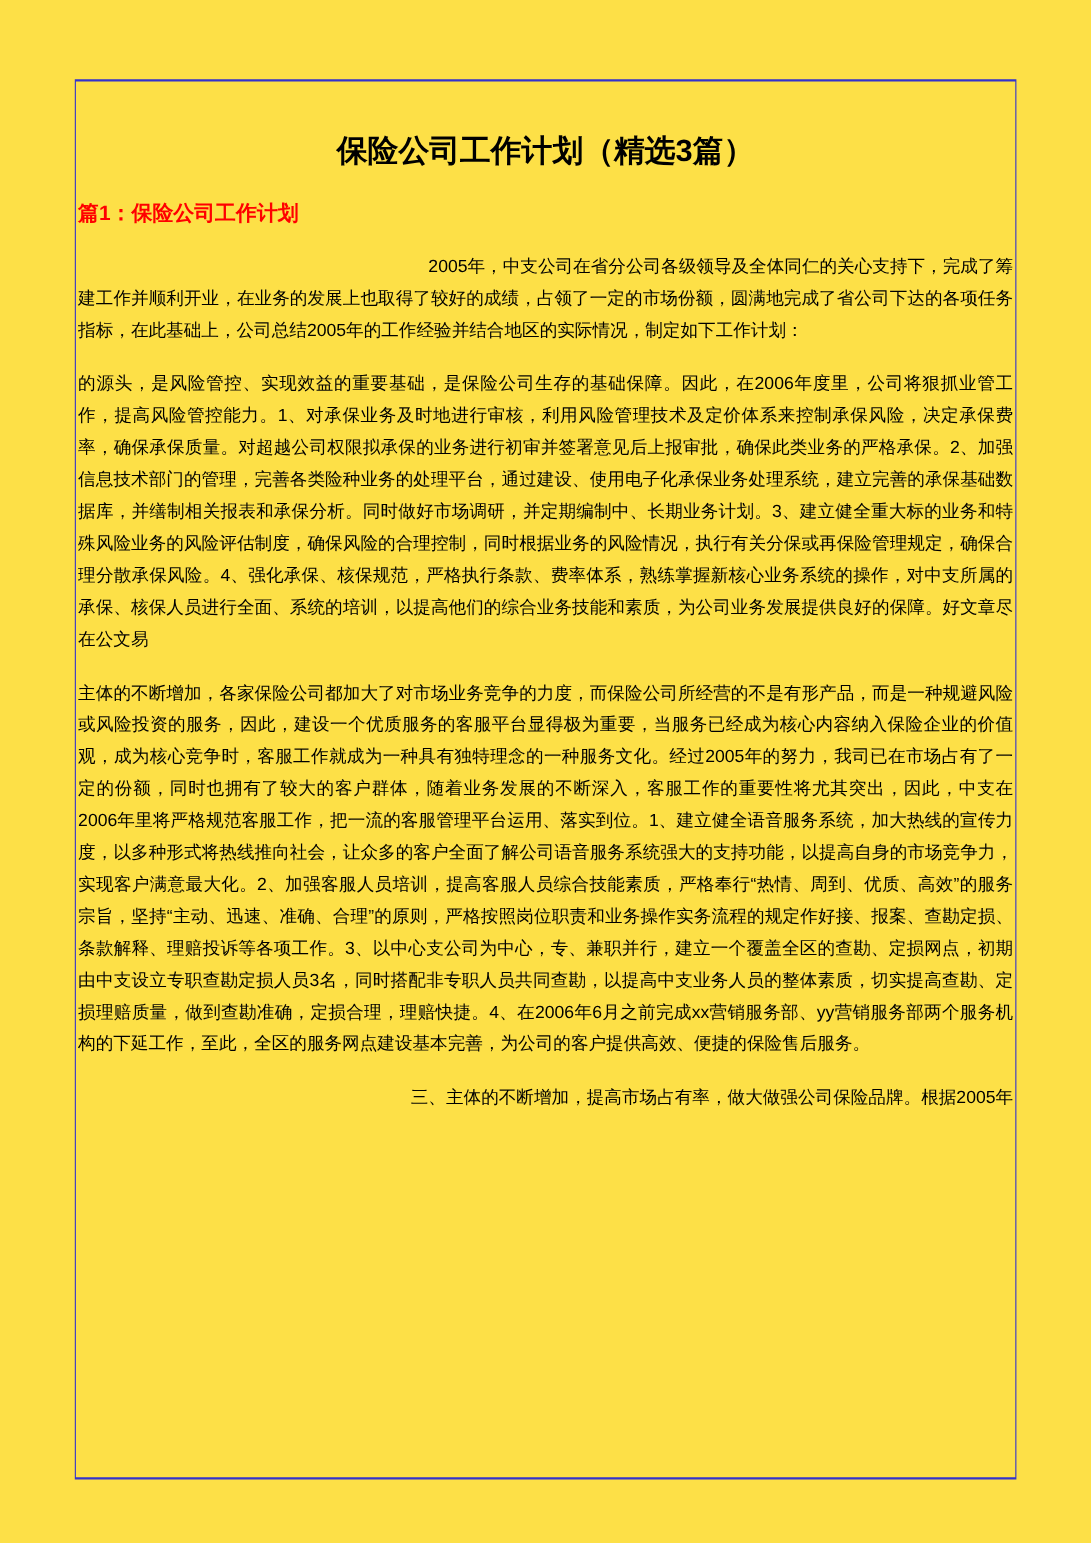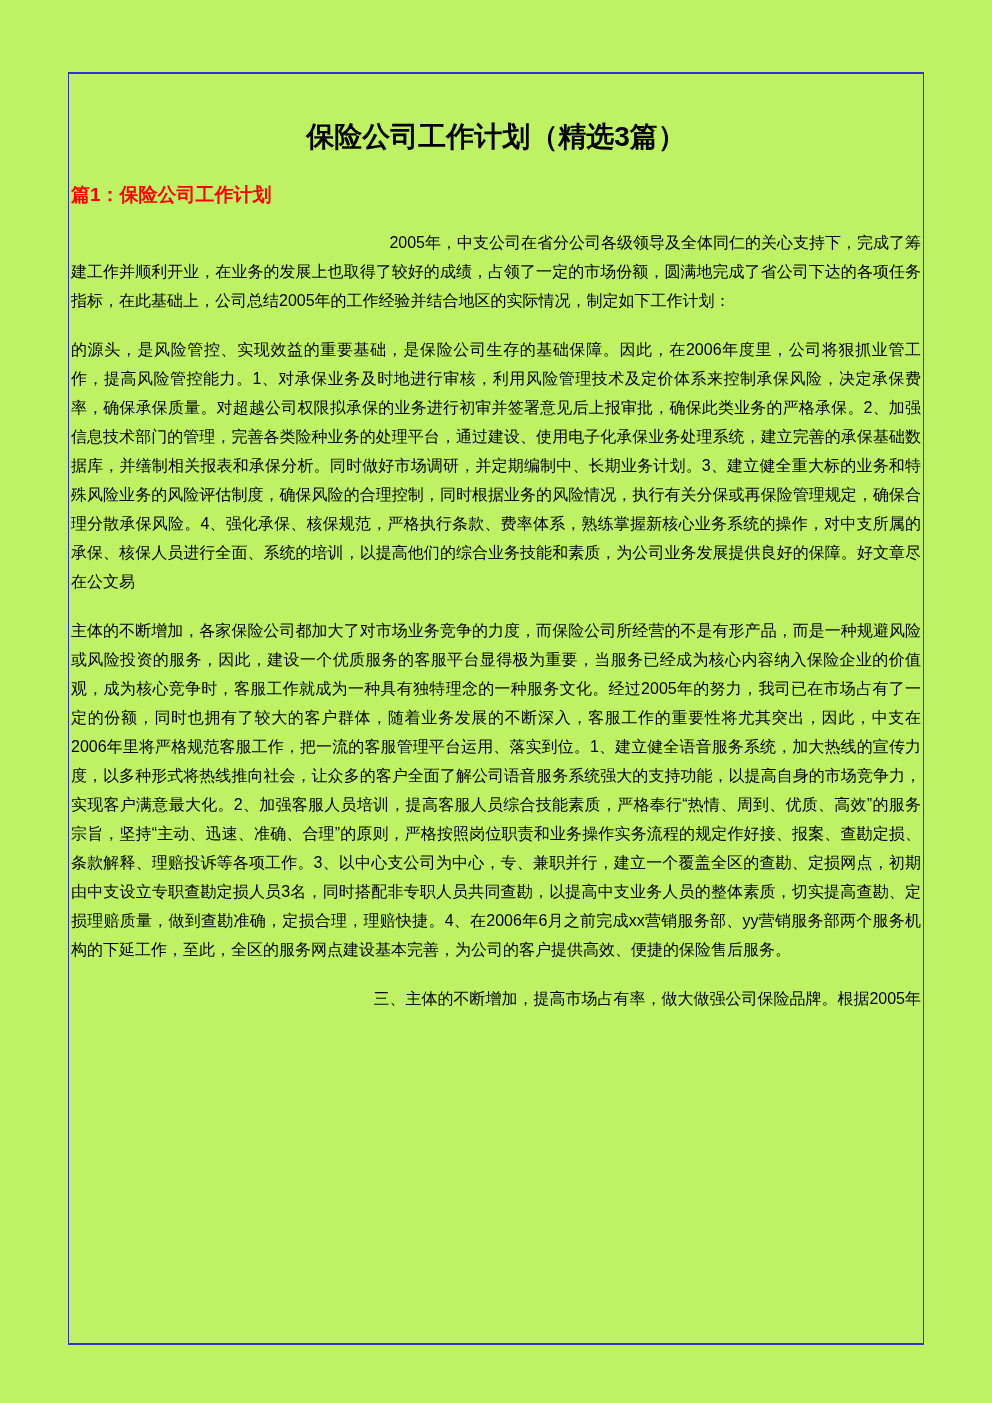--- a/index.html
+++ b/index.html
@@ -4,21 +4,21 @@
 <style>
   html, body {
     margin: 0;
     padding: 0;
     background: #ffffff;
   }
   .page {
     position: relative;
     width: 992px;
     height: 1403px;
-    background: #bef264;
+    background: #fde047;
     font-family: "Liberation Sans", "DejaVu Sans", sans-serif;
     color: #000000;
     overflow: hidden;
   }
   .frame {
     position: absolute;
     left: 68px;
     top: 72px;
     right: 68px;
     height: 1273px;

